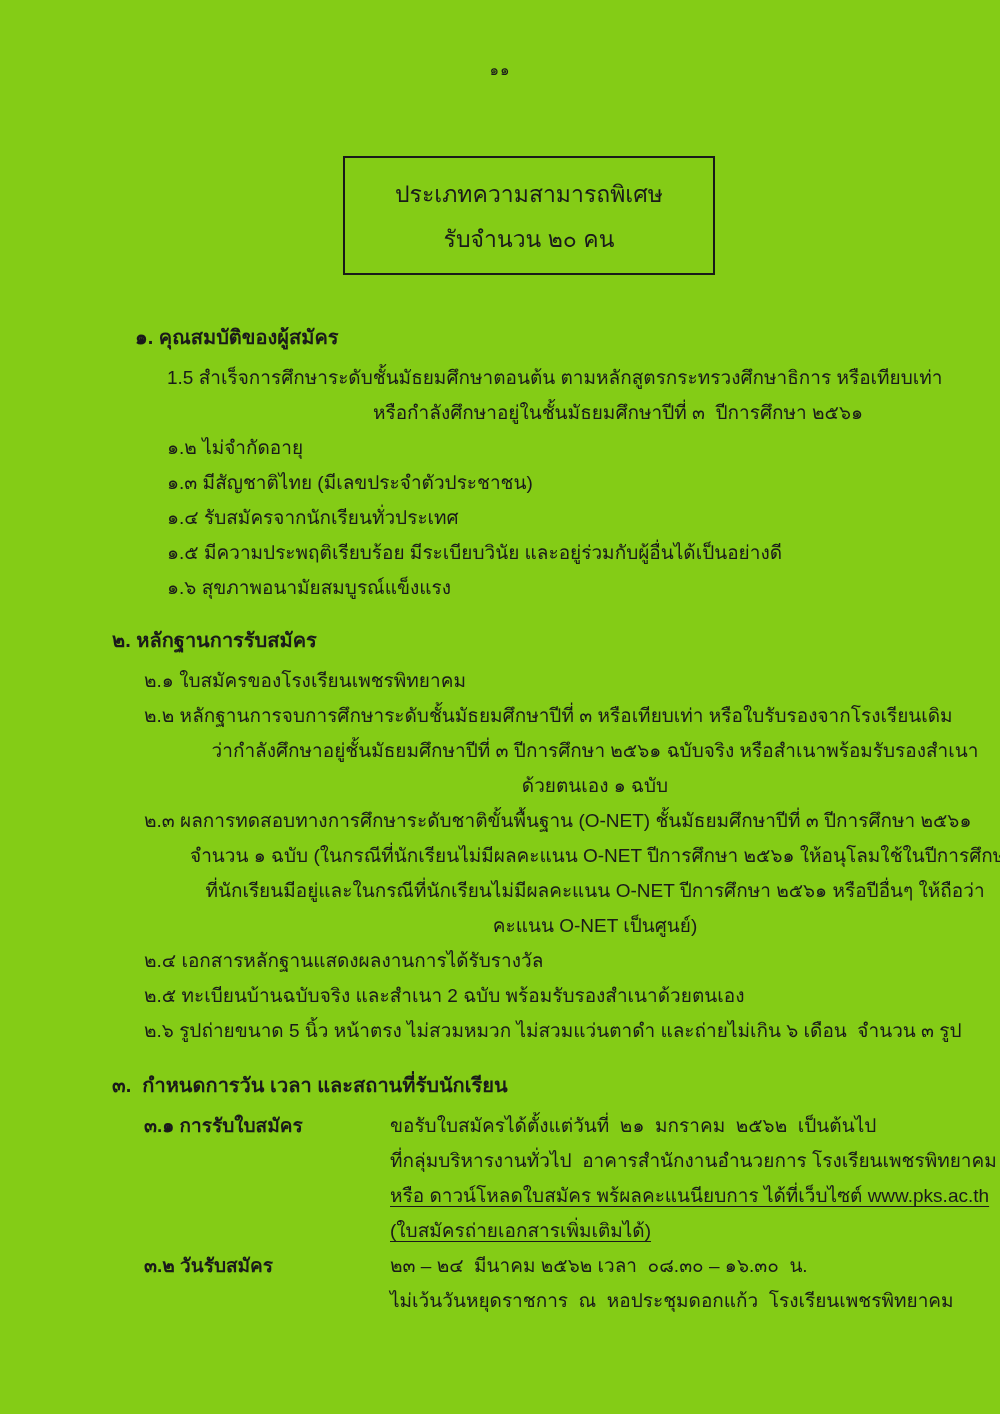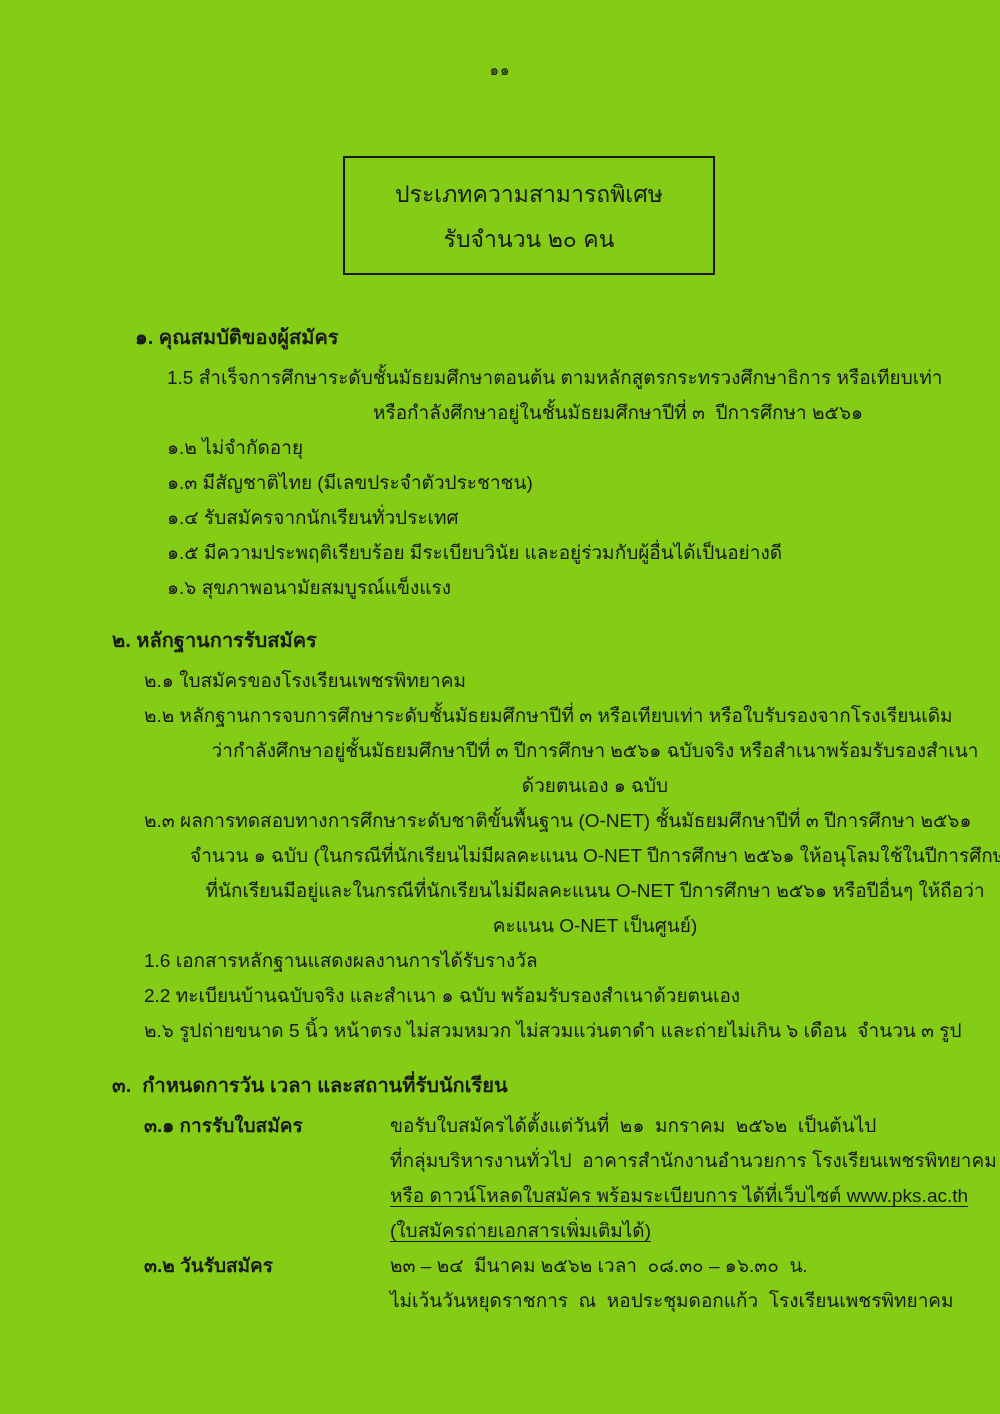--- a/index.html
+++ b/index.html
@@ -116,34 +116,34 @@
   <div class="section sec2">
     <div class="sec-h">๒. หลักฐานการรับสมัคร</div>
     <div class="ln">๒.๑ ใบสมัครของโรงเรียนเพชรพิทยาคม</div>
     <div class="ln">๒.๒ หลักฐานการจบการศึกษาระดับชั้นมัธยมศึกษาปีที่ ๓ หรือเทียบเท่า หรือใบรับรองจากโรงเรียนเดิม</div>
     <div class="ln cont">ว่ากำลังศึกษาอยู่ชั้นมัธยมศึกษาปีที่ ๓ ปีการศึกษา ๒๕๖๑ ฉบับจริง หรือสำเนาพร้อมรับรองสำเนา</div>
     <div class="ln cont">ด้วยตนเอง ๑ ฉบับ</div>
     <div class="ln">๒.๓ ผลการทดสอบทางการศึกษาระดับชาติขั้นพื้นฐาน (O-NET) ชั้นมัธยมศึกษาปีที่ ๓ ปีการศึกษา ๒๕๖๑</div>
     <div class="ln cont">จำนวน ๑ ฉบับ (ในกรณีที่นักเรียนไม่มีผลคะแนน O-NET ปีการศึกษา ๒๕๖๑ ให้อนุโลมใช้ในปีการศึกษา</div>
     <div class="ln cont">ที่นักเรียนมีอยู่และในกรณีที่นักเรียนไม่มีผลคะแนน O-NET ปีการศึกษา ๒๕๖๑ หรือปีอื่นๆ ให้ถือว่า</div>
     <div class="ln cont">คะแนน O-NET เป็นศูนย์)</div>
-    <div class="ln">1.6 เอกสารหลักฐานแสดงผลงานการได้รับรางวัล</div>
-    <div class="ln">2.2 ทะเบียนบ้านฉบับจริง และสำเนา ๑ ฉบับ พร้อมรับรองสำเนาด้วยตนเอง</div>
+    <div class="ln">๒.๔ เอกสารหลักฐานแสดงผลงานการได้รับรางวัล</div>
+    <div class="ln">๒.๕ ทะเบียนบ้านฉบับจริง และสำเนา 2 ฉบับ พร้อมรับรองสำเนาด้วยตนเอง</div>
     <div class="ln">๒.๖ รูปถ่ายขนาด 5 นิ้ว หน้าตรง ไม่สวมหมวก ไม่สวมแว่นตาดำ และถ่ายไม่เกิน ๖ เดือน  จำนวน ๓ รูป</div>
   </div>
 
   <div class="section sec3">
     <div class="sec-h">๓.  กำหนดการวัน เวลา และสถานที่รับนักเรียน</div>
 
     <div class="row">
       <div class="lbl">๓.๑ การรับใบสมัคร</div>
       <div class="val">ขอรับใบสมัครได้ตั้งแต่วันที่  ๒๑  มกราคม  ๒๕๖๒  เป็นต้นไป</div>
     </div>
     <div class="vln">ที่กลุ่มบริหารงานทั่วไป  อาคารสำนักงานอำนวยการ โรงเรียนเพชรพิทยาคม</div>
-    <div class="vln u">หรือ ดาวน์โหลดใบสมัคร พร้อมระเบียบการ ได้ที่เว็บไซต์ www.pks.ac.th</div>
+    <div class="vln u">หรือ ดาวน์โหลดใบสมัคร พร้ผลคะแนนียบการ ได้ที่เว็บไซต์ www.pks.ac.th</div>
     <div class="vln u">(ใบสมัครถ่ายเอกสารเพิ่มเติมได้)</div>
 
     <div class="row">
       <div class="lbl">๓.๒ วันรับสมัคร</div>
       <div class="val">๒๓ – ๒๔  มีนาคม ๒๕๖๒ เวลา  ๐๘.๓๐ – ๑๖.๓๐  น.</div>
     </div>
     <div class="vln">ไม่เว้นวันหยุดราชการ  ณ  หอประชุมดอกแก้ว  โรงเรียนเพชรพิทยาคม</div>
   </div>
 
 </div>

